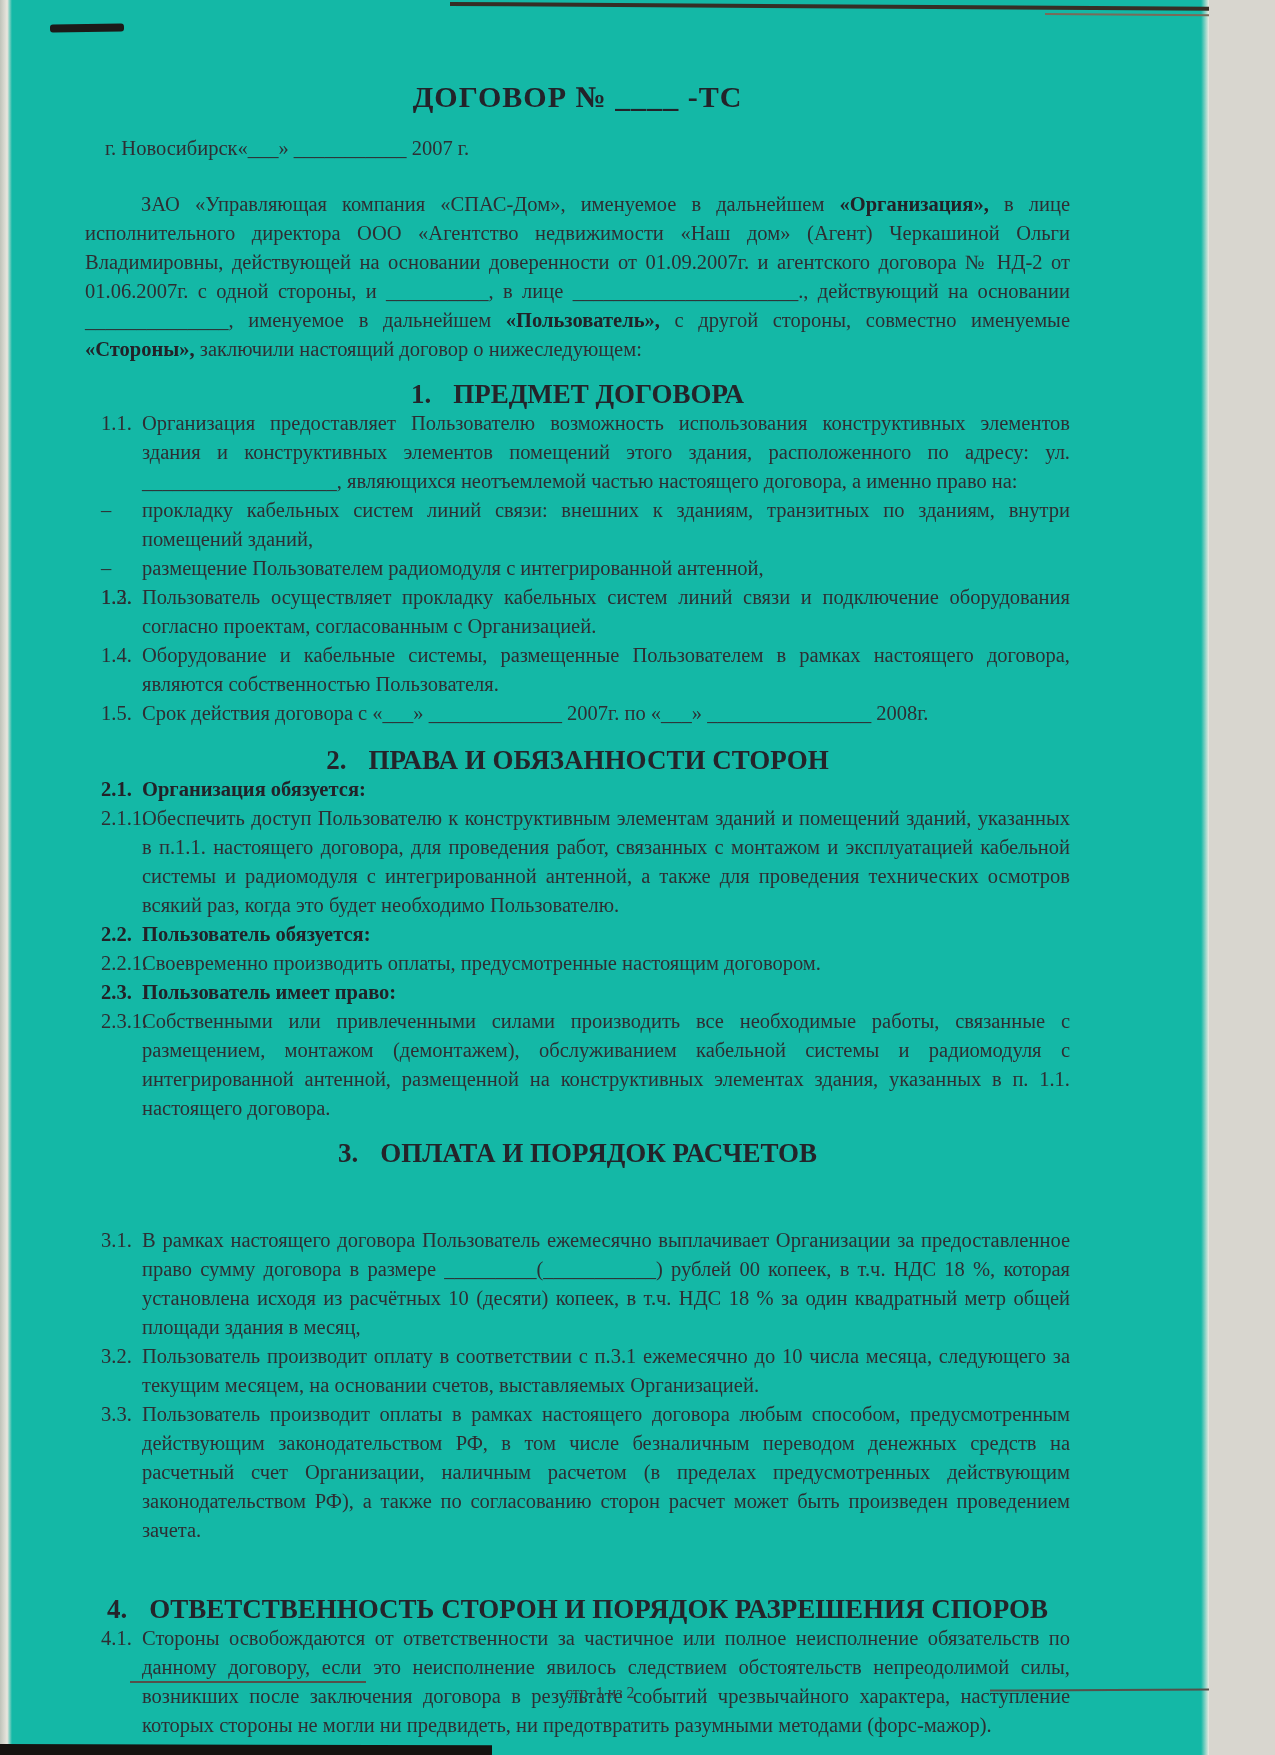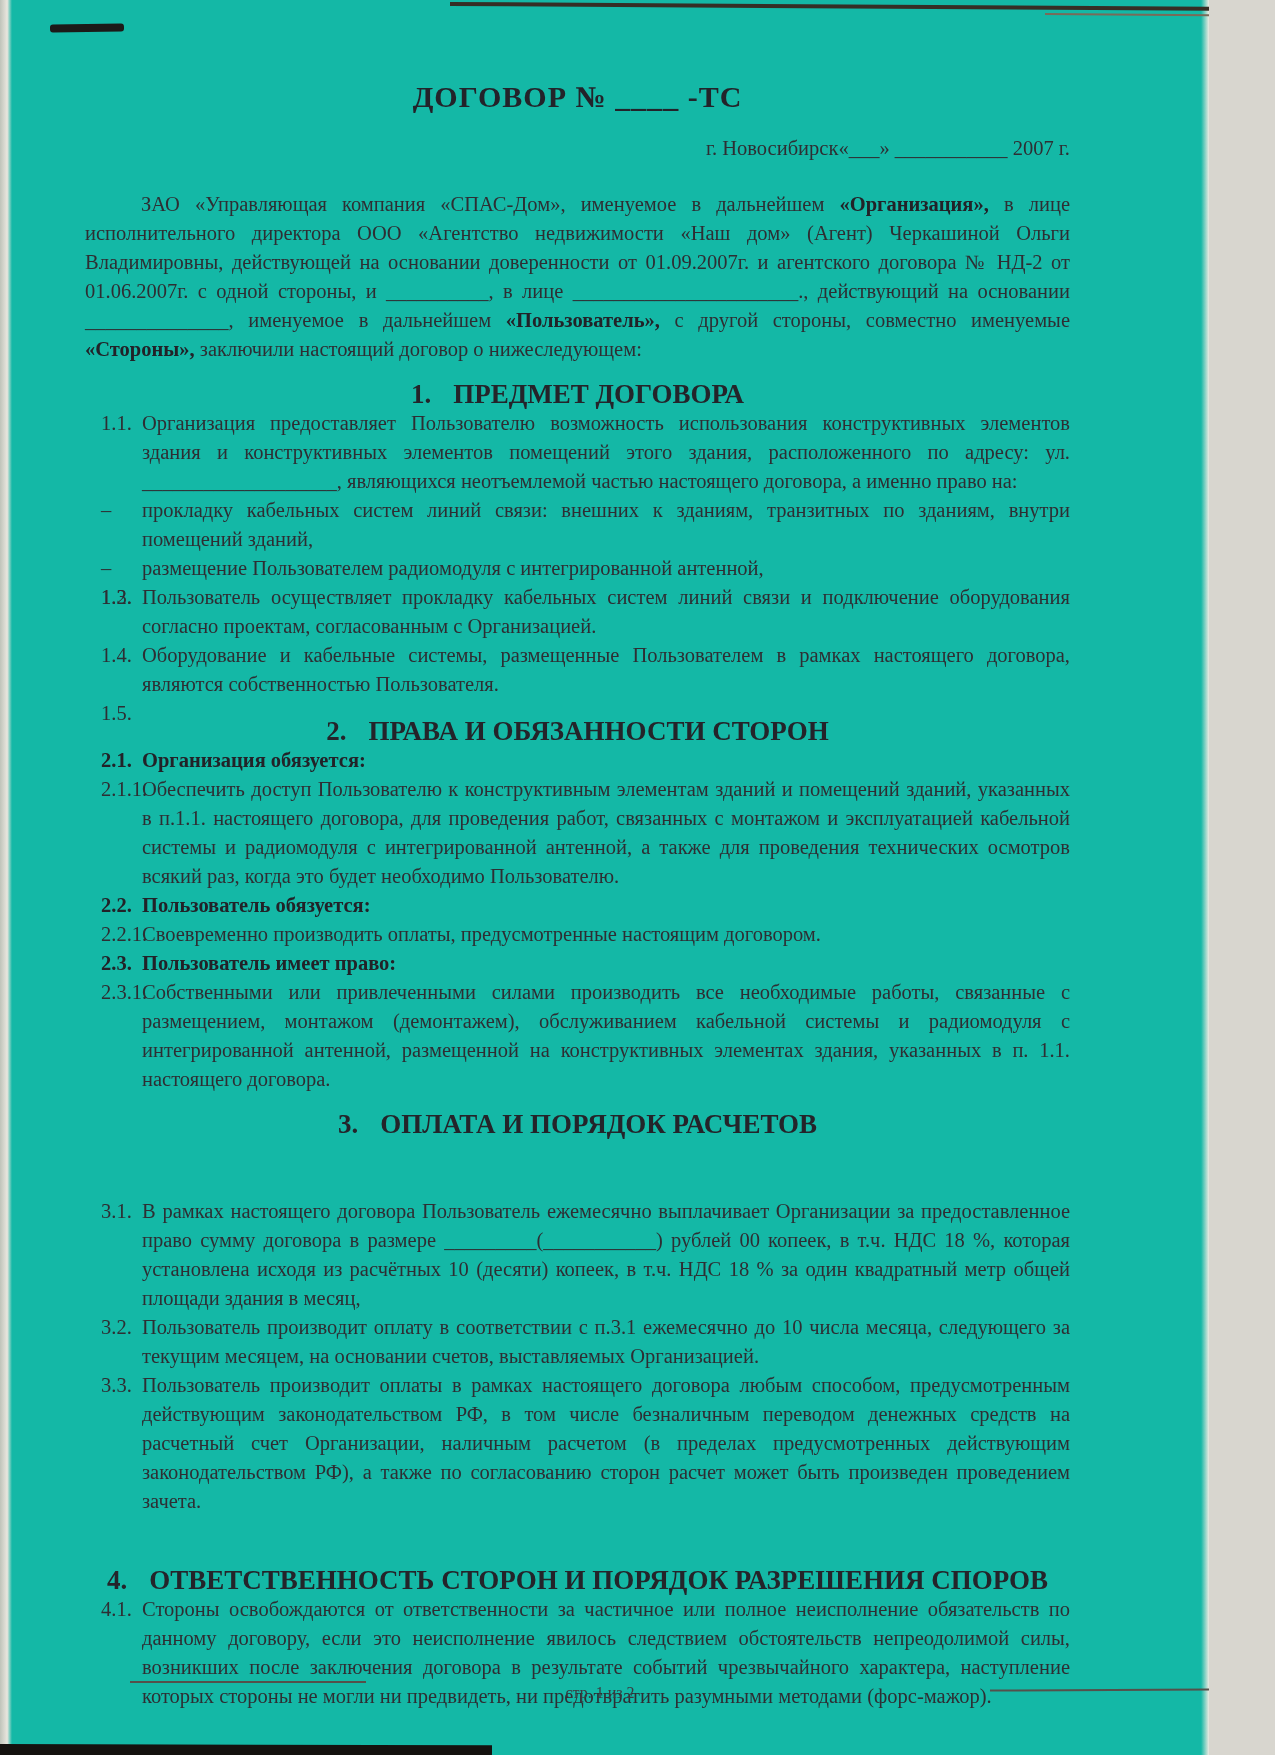--- a/index.html
+++ b/index.html
@@ -44,21 +44,21 @@
   
   .doc{
     position:absolute;left:85px;top:80px;width:985px;
     font-size:20.5px;line-height:29px;
   }
   .title{
     text-align:center;font-weight:bold;font-size:30px;line-height:34px;
     letter-spacing:1px;color:#23232a;
   }
   .city-row{
-    display:flex;justify-content:flex-end;
+    display:flex;justify-content:flex-start;
     margin-top:20px;padding-left:20px;
   }
   .preamble{
     margin-top:27px;text-align:justify;text-indent:56px;
   }
   .b{font-weight:bold;color:#222228;}
   .section{margin-top:16px;}
   .sec-heading{
     text-align:center;font-weight:bold;font-size:27px;color:#24242a;
   }
@@ -137,20 +137,21 @@
             <span class="ctext">Пользователь осуществляет прокладку кабельных систем линий связи и подключение оборудования согласно проектам, согласованным с Организацией.</span>
           </div>
 
           <div class="clause">
             <span class="cnum">1.4.</span>
             <span class="ctext">Оборудование и кабельные системы, размещенные Пользователем в рамках настоящего договора, являются собственностью Пользователя.</span>
           </div>
 
           <div class="clause">
             <span class="cnum">1.5.</span>
+            <span class="ctext">Срок действия договора с «___» _____________ 2007г. по «___» ________________ 2008г.</span>
           </div>
         </div>
     </div>
 
     <div class="section section-2">
       <div class="sec-heading">
         <span class="hnum">2.</span><span>ПРАВА И ОБЯЗАННОСТИ СТОРОН</span>
       </div>
       <div>
 

